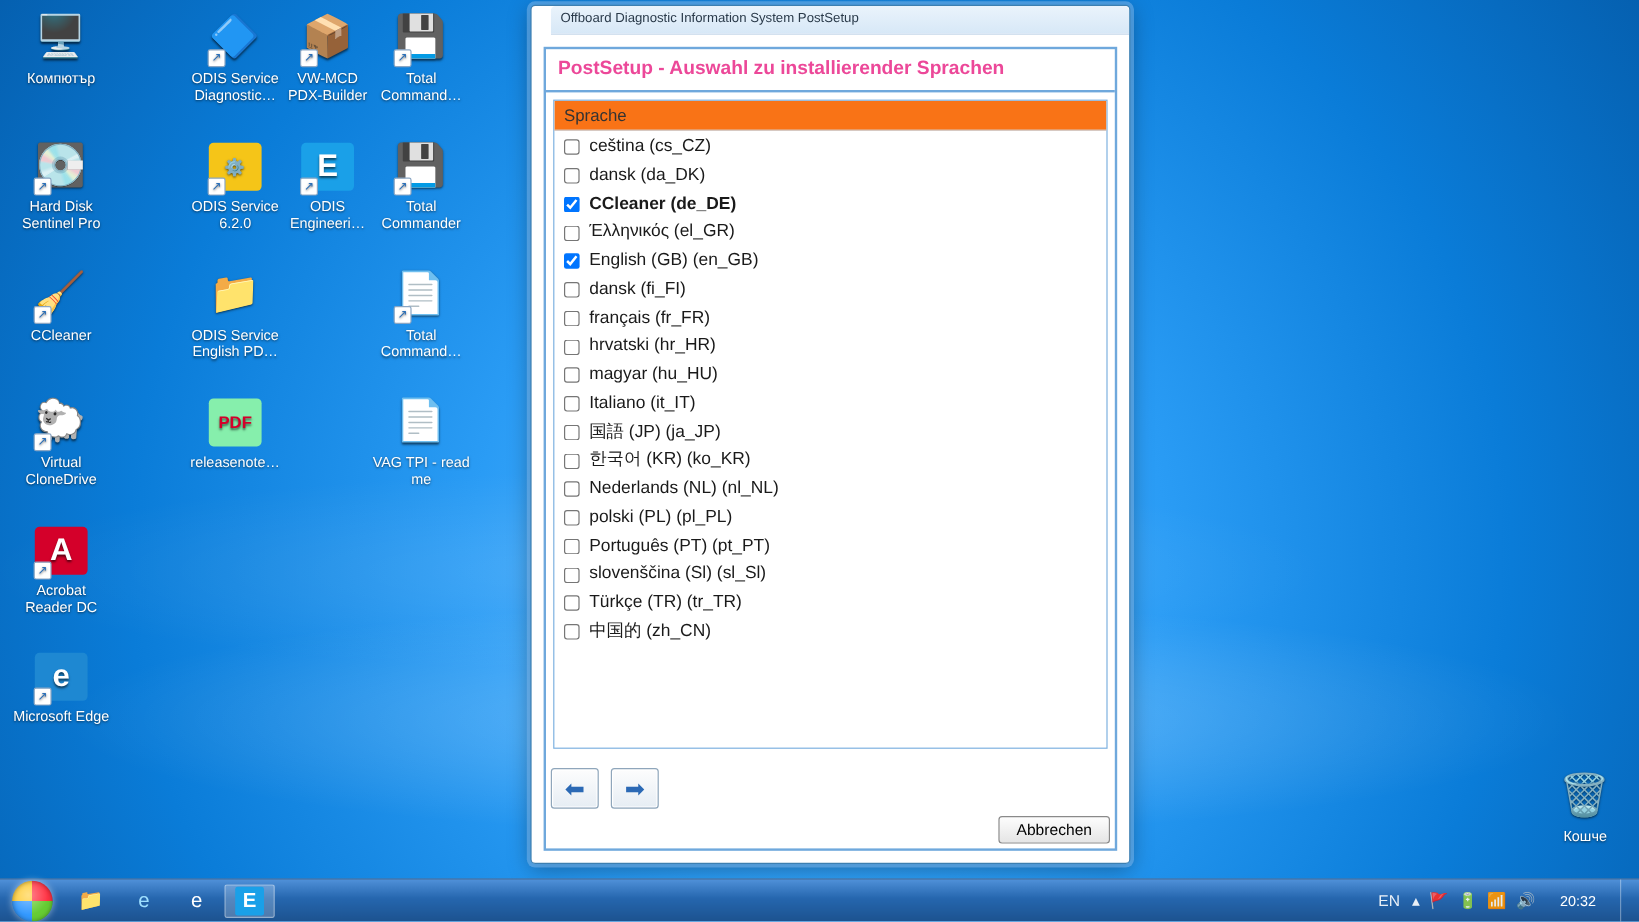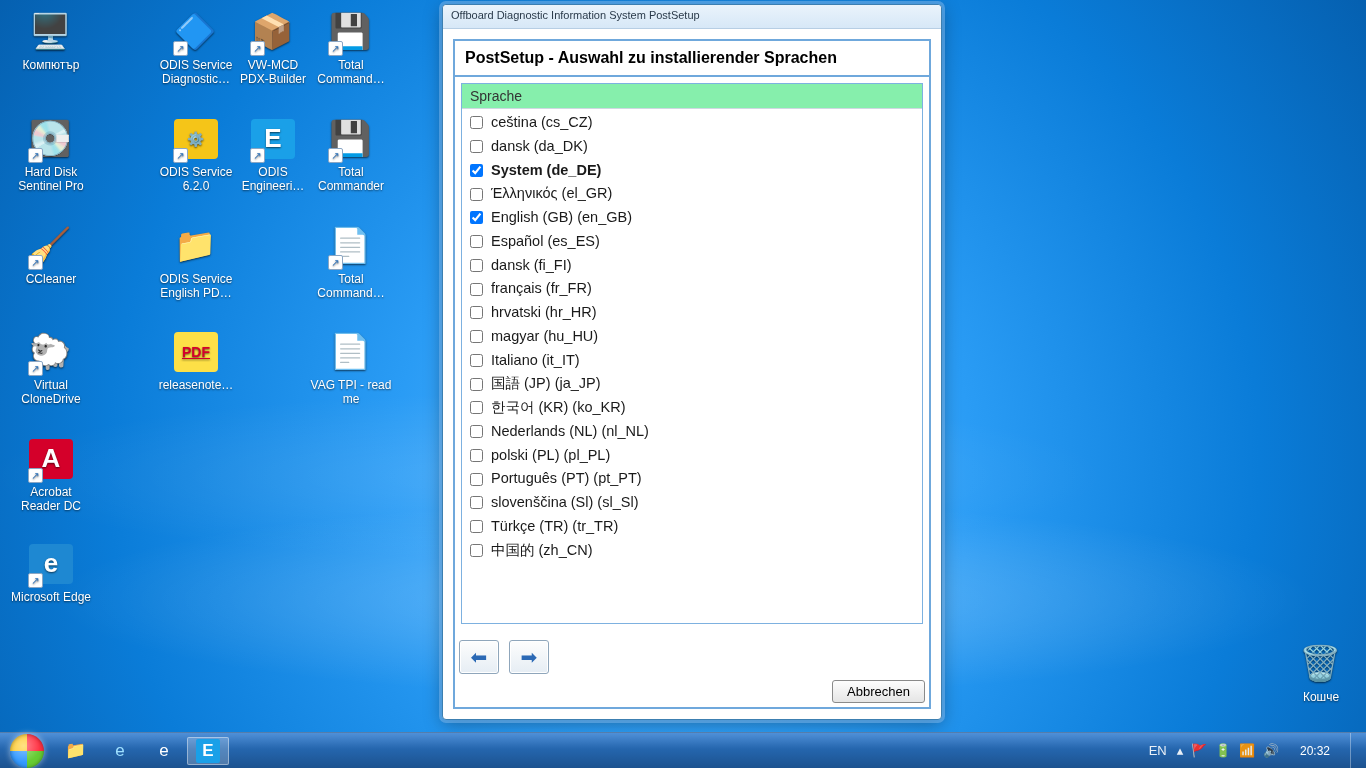--- a/index.html
+++ b/index.html
@@ -50,41 +50,42 @@
     box-shadow: 0 0 0 3px rgba(120,180,235,.55), 0 4px 18px rgba(0,0,0,.35);
     border-radius: 4px;
     display: flex; flex-direction: column;
   }
   .win-titlebar {
     height: 24px; background: linear-gradient(#eaf3fb,#d7e8f7);
     border-bottom: 1px solid #b7cee4;
     font-size: 11px; color: #2a3a4a;
     padding: 4px 8px 0 8px;
     border-radius: 4px 4px 0 0;
+    margin-left: 16px;
   }
   .win-body {
     flex: 1; padding: 10px;
     display: flex; flex-direction: column;
   }
   .panel {
     border: 2px solid #6fa8dc; background: #fff;
     flex: 1; display: flex; flex-direction: column;
   }
   .panel-header {
     font-weight: bold; font-size: 16px;
     padding: 8px 10px;
     border-bottom: 2px solid #6fa8dc;
-    color: #000000;
+    color: #ec4899;
   }
   .list-wrap {
     margin: 6px; border: 1px solid #7db1e0;
     flex: 1; overflow: hidden;
   }
   .list-colhdr {
-    background: #86efac; border-bottom: 1px solid #cfd8e2;
+    background: #f97316; border-bottom: 1px solid #cfd8e2;
     padding: 4px 8px; font-size: 14px; color: #333;
   }
   .lang-list { padding: 2px 0; }
   .lang-row {
     display: flex; align-items: center;
     padding: 1px 8px; font-size: 14.5px; color: #1a1a1a;
     line-height: 1.5;
   }
   .lang-row input[type=checkbox] {
     width: 13px; height: 13px; margin-right: 8px;
@@ -207,21 +208,21 @@
       <div>ODIS Service 6.2.0</div>
     </div>
     <div class="dicon" style="left: 155px; top: 222px;">
       <div class="glyph">
         <span>📁</span>
       </div>
       <div>ODIS Service English PD…</div>
     </div>
     <div class="dicon" style="left: 155px; top: 328px;">
       <div class="glyph">
-        <div class="ibox" style="background: #fde047; color: rgb(212, 0, 42); font-weight: bold; font-size: 14px; text-decoration: underline;">PDF</div>
+        <div class="ibox" style="background: #86efac; color: rgb(212, 0, 42); font-weight: bold; font-size: 14px;">PDF</div>
       </div>
       <div>releasenote…</div>
     </div>
     <div class="dicon" style="left: 232px; top: 8px;">
       <div class="glyph">
         <span>📦</span>
         <div class="shortcut-arrow">↗</div>
       </div>
       <div>VW-MCD PDX-Builder</div>
     </div>
@@ -281,33 +282,29 @@
             <div class="lang-row">
               <input type="checkbox" style="">
               <span>ceština  (cs_CZ)</span>
             </div>
             <div class="lang-row">
               <input type="checkbox" style="">
               <span>dansk  (da_DK)</span>
             </div>
             <div class="lang-row bold">
               <input type="checkbox" checked="" style="">
-              <span>System  (de_DE)</span>
+              <span>CCleaner  (de_DE)</span>
             </div>
             <div class="lang-row">
               <input type="checkbox" style="">
               <span>Έλληνικός  (el_GR)</span>
             </div>
             <div class="lang-row">
               <input type="checkbox" checked="" style="">
               <span>English (GB)  (en_GB)</span>
-            </div>
-            <div class="lang-row">
-              <input type="checkbox" style="">
-              <span>Español  (es_ES)</span>
             </div>
             <div class="lang-row">
               <input type="checkbox" style="">
               <span>dansk  (fi_FI)</span>
             </div>
             <div class="lang-row">
               <input type="checkbox" style="">
               <span>français  (fr_FR)</span>
             </div>
             <div class="lang-row">

